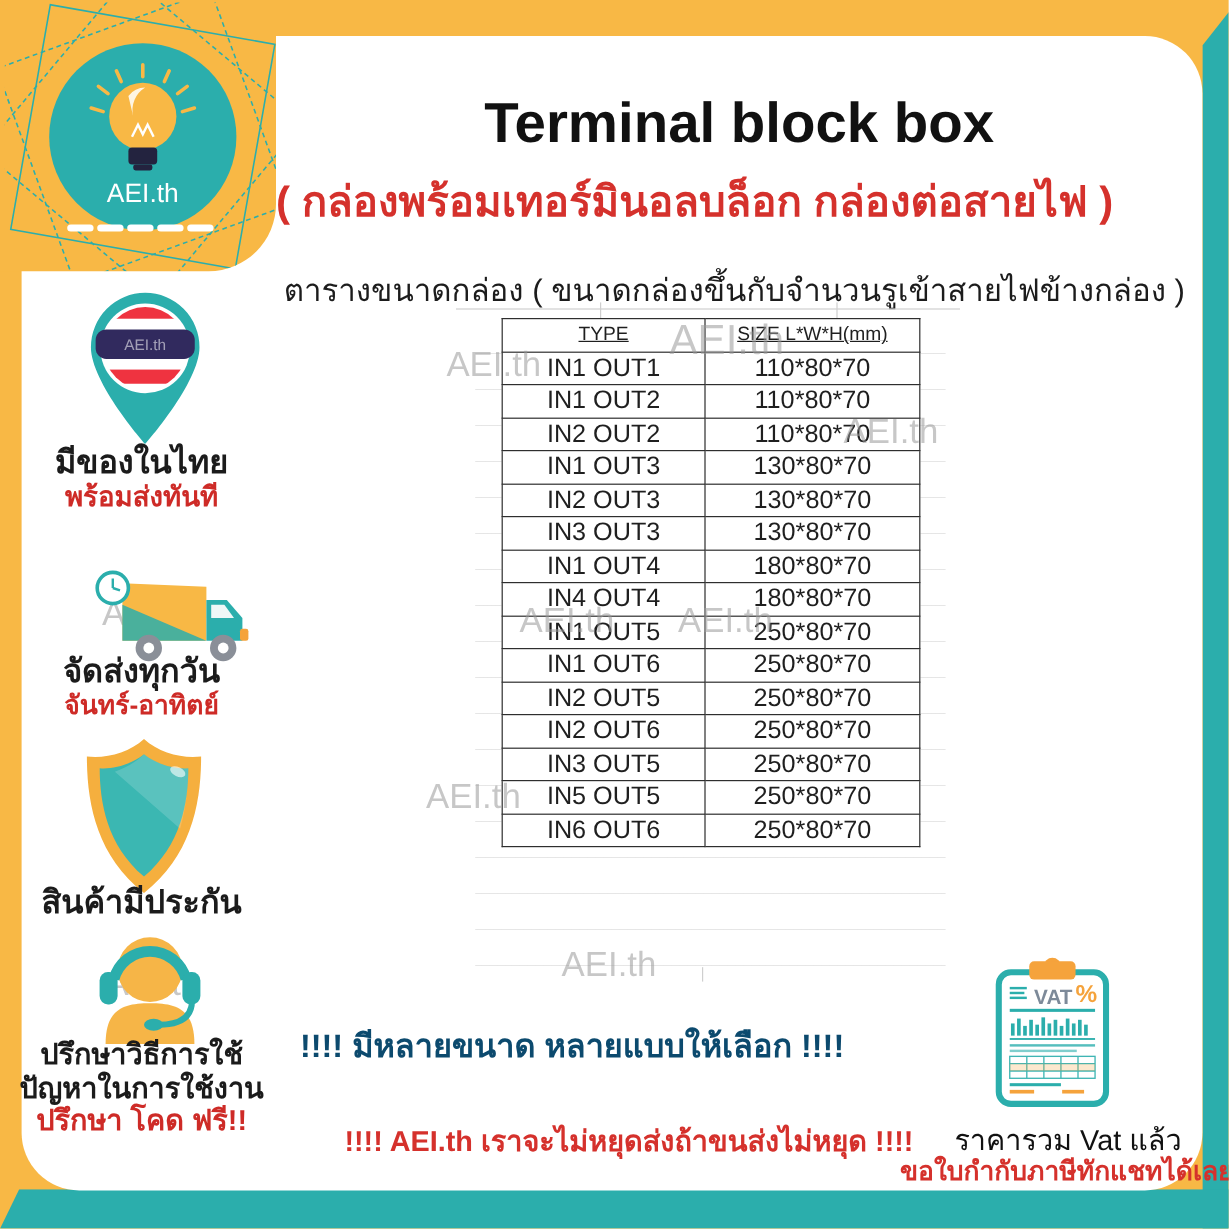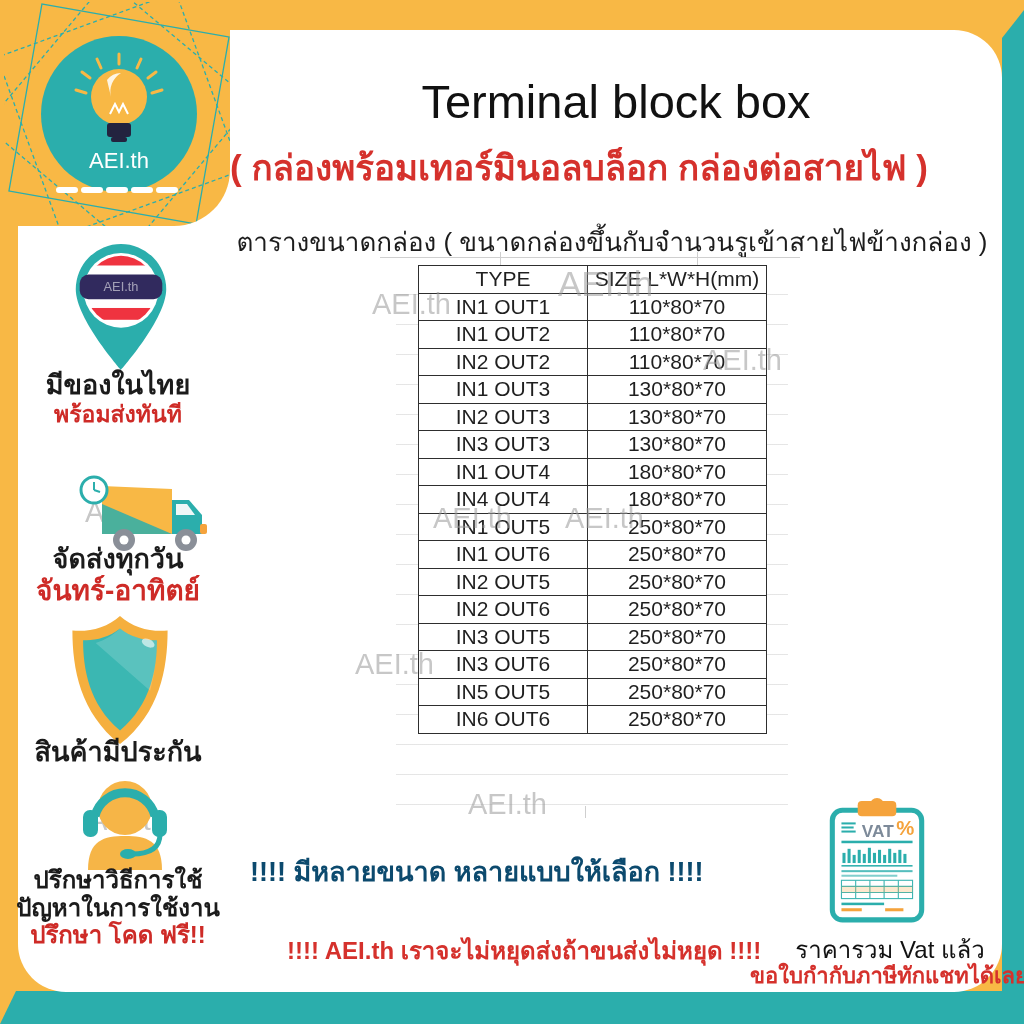--- a/index.html
+++ b/index.html
@@ -12,32 +12,32 @@
     clip-path:polygon(16px 991px,1024px 991px,1024px 1024px,0px 1024px);}
 
   .white-box{position:absolute;left:18px;top:30px;width:984px;height:962px;background:#fff;border-radius:48px;}
 
   .logo-block{position:absolute;left:0;top:0;width:230px;height:226px;background:#F8B845;
     border-radius:0 0 56px 0;overflow:hidden;}
   .logo-block svg{position:absolute;left:4px;top:2px;}
 
   .abs{position:absolute;}
 
-  .title{left:230px;top:74px;width:772px;text-align:center;font-size:47px;font-weight:400;color:#111;letter-spacing:0;}
+  .title{left:230px;top:74px;width:772px;text-align:center;font-size:47px;font-weight:700;color:#111;letter-spacing:0;}
   .subtitle{left:230px;top:140px;width:772px;text-align:left;font-size:35px;font-weight:700;color:#D5312C;}
   .caption{left:232px;top:221px;width:760px;text-align:center;font-size:26px;color:#1c1c1c;}
 
   .grid-underlay{left:396px;top:265px;width:392px;height:551px;opacity:.65;
     background:repeating-linear-gradient(to bottom,transparent 0,transparent 29px,#d8d8d8 29px,#d8d8d8 30px);}
   .grid-stub{background:#cfcfcf;}
 
   table.size-table{position:absolute;left:418px;top:265px;width:348px;border-collapse:collapse;background:#fff;table-layout:fixed;}
   table.size-table th,table.size-table td{border:1.7px solid #2e2e2e;height:26.5px;font-size:21px;color:#1f1f1f;
     text-align:center;vertical-align:middle;padding:0;font-weight:400;}
-  table.size-table th{font-weight:500;font-size:21px;}
+  table.size-table th{font-weight:500;font-size:16px;text-decoration:underline;}
   table.size-table col.c1{width:169px;} table.size-table col.c2{width:179px;}
 
   .wm{position:absolute;color:#9a9a9a;opacity:.55;font-size:29px;pointer-events:none;}
   .wm.big{font-size:35px;}
 
   .side-cap{left:0;width:236px;text-align:center;line-height:1.15;}
   .blk{color:#1b1b1b;font-size:27px;font-weight:bold;}
   .red{color:#CE2B27;font-weight:700;}
   .side-cap .sm{font-size:24px;}
 
@@ -150,24 +150,20 @@
         <tr>
           <td>IN2 OUT5</td>
           <td>250*80*70</td>
         </tr>
         <tr>
           <td>IN2 OUT6</td>
           <td>250*80*70</td>
         </tr>
         <tr>
           <td>IN3 OUT5</td>
-          <td>250*80*70</td>
-        </tr>
-        <tr>
-          <td>IN3 OUT6</td>
           <td>250*80*70</td>
         </tr>
         <tr>
           <td>IN5 OUT5</td>
           <td>250*80*70</td>
         </tr>
         <tr>
           <td>IN6 OUT6</td>
           <td>250*80*70</td>
         </tr>
@@ -214,21 +210,21 @@
     <circle cx="52" cy="66" r="11" fill="#8a8f98"></circle>
       <circle cx="52" cy="66" r="4.5" fill="#ffffff"></circle>
     <circle cx="114" cy="66" r="11" fill="#8a8f98"></circle>
       <circle cx="114" cy="66" r="4.5" fill="#ffffff"></circle>
     <circle cx="22" cy="16" r="13" fill="#ffffff" stroke="#2BAEAC" stroke-width="3"></circle>
     <line x1="22" y1="16" x2="22" y2="8" stroke="#2BAEAC" stroke-width="2"></line>
     <line x1="22" y1="16" x2="28" y2="18" stroke="#2BAEAC" stroke-width="2"></line>
   </svg>
   <div class="abs side-cap" style="top:544px;">
     <div class="blk">จัดส่งทุกวัน</div>
-    <div class="red" style="font-size:28px;">จันทร์-อาทิตย์</div>
+    <div class="red" style="font-size:22px;">จันทร์-อาทิตย์</div>
   </div>
 
   <svg class="abs" style="left:66px;top:612px;" width="108" height="136" viewBox="0 0 110 140">
     <path d="M55,4 C68,16 88,21 104,19 C104,58 96,104 55,136 C14,104 6,58 6,19 C22,21 42,16 55,4 Z" fill="#F5AF3E"></path>
     <path d="M55,17 C66,26 82,30 93,29 C93,58 87,95 55,122 C23,95 17,58 17,29 C28,30 44,26 55,17 Z" fill="#3BB7B2"></path>
     <path d="M55,17 C66,26 82,30 93,29 C93,45 91,63 86,81 L30,32 C39,29 49,23 55,17 Z" fill="#ffffff" opacity="0.16"></path>
     <ellipse cx="84" cy="32" rx="7" ry="4" fill="#ffffff" opacity="0.6" transform="rotate(25 84 32)"></ellipse>
   </svg>
   <div class="abs side-cap" style="top:722px;margin-top:15px;">
     <div class="blk">สินค้ามีประกัน</div>

